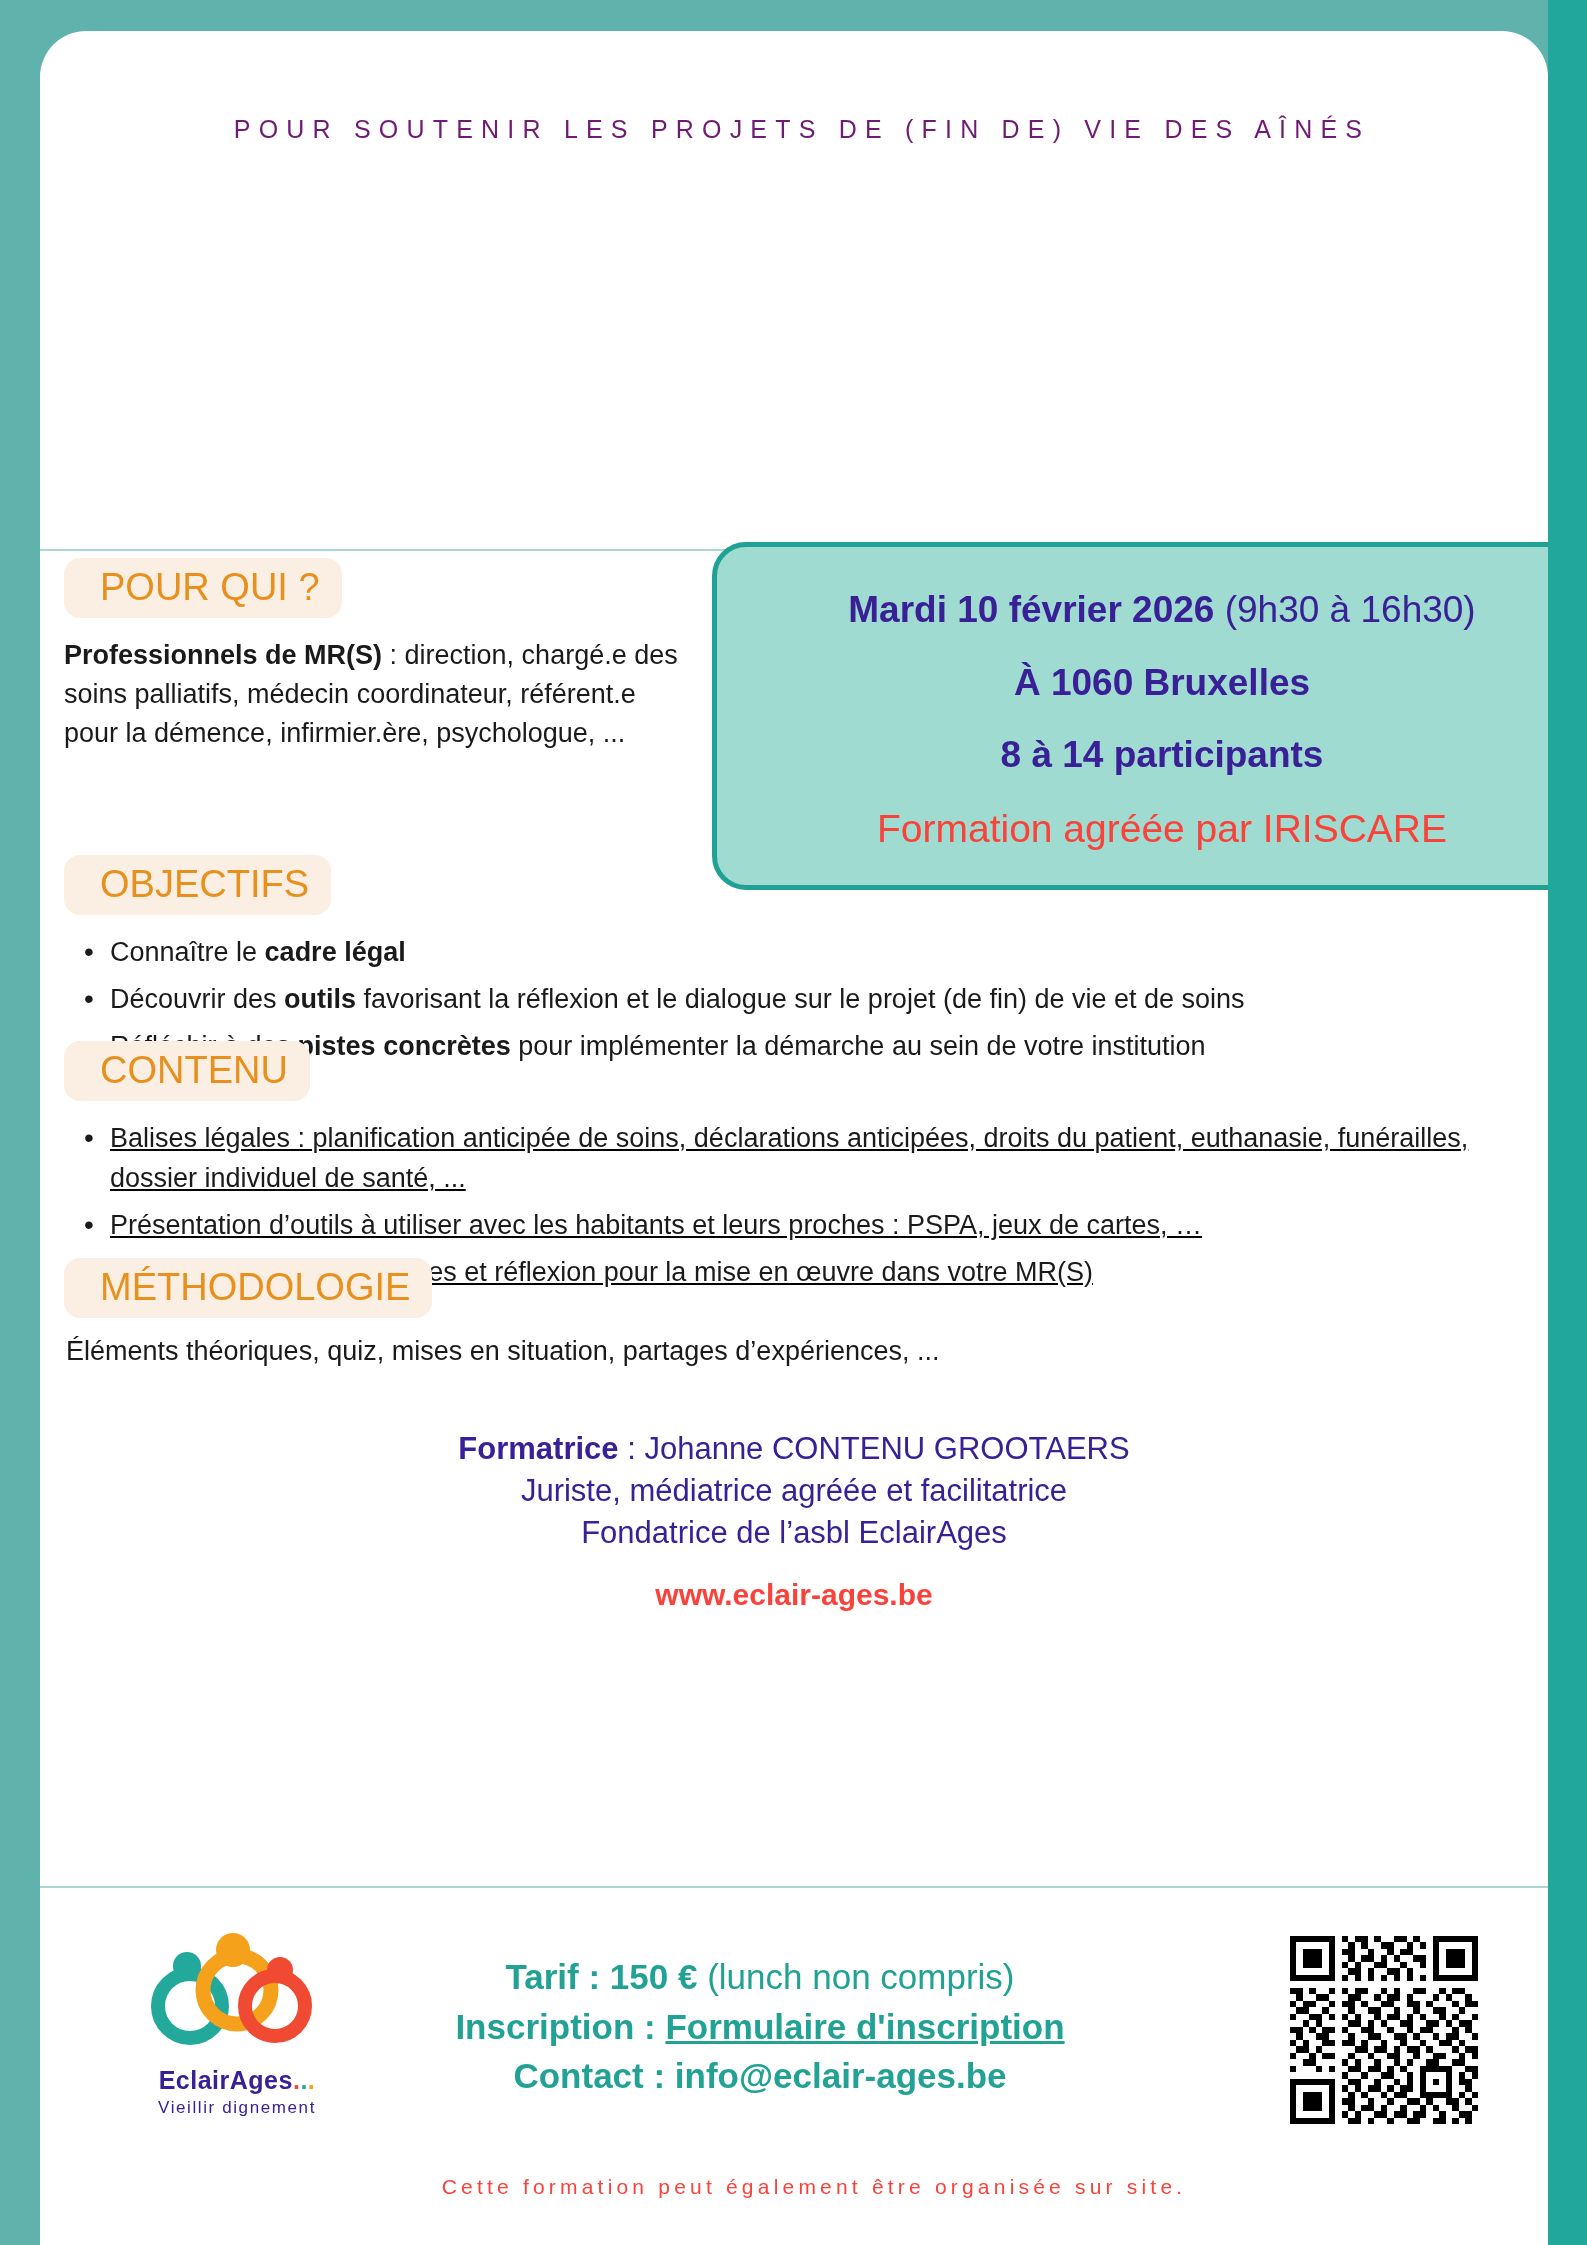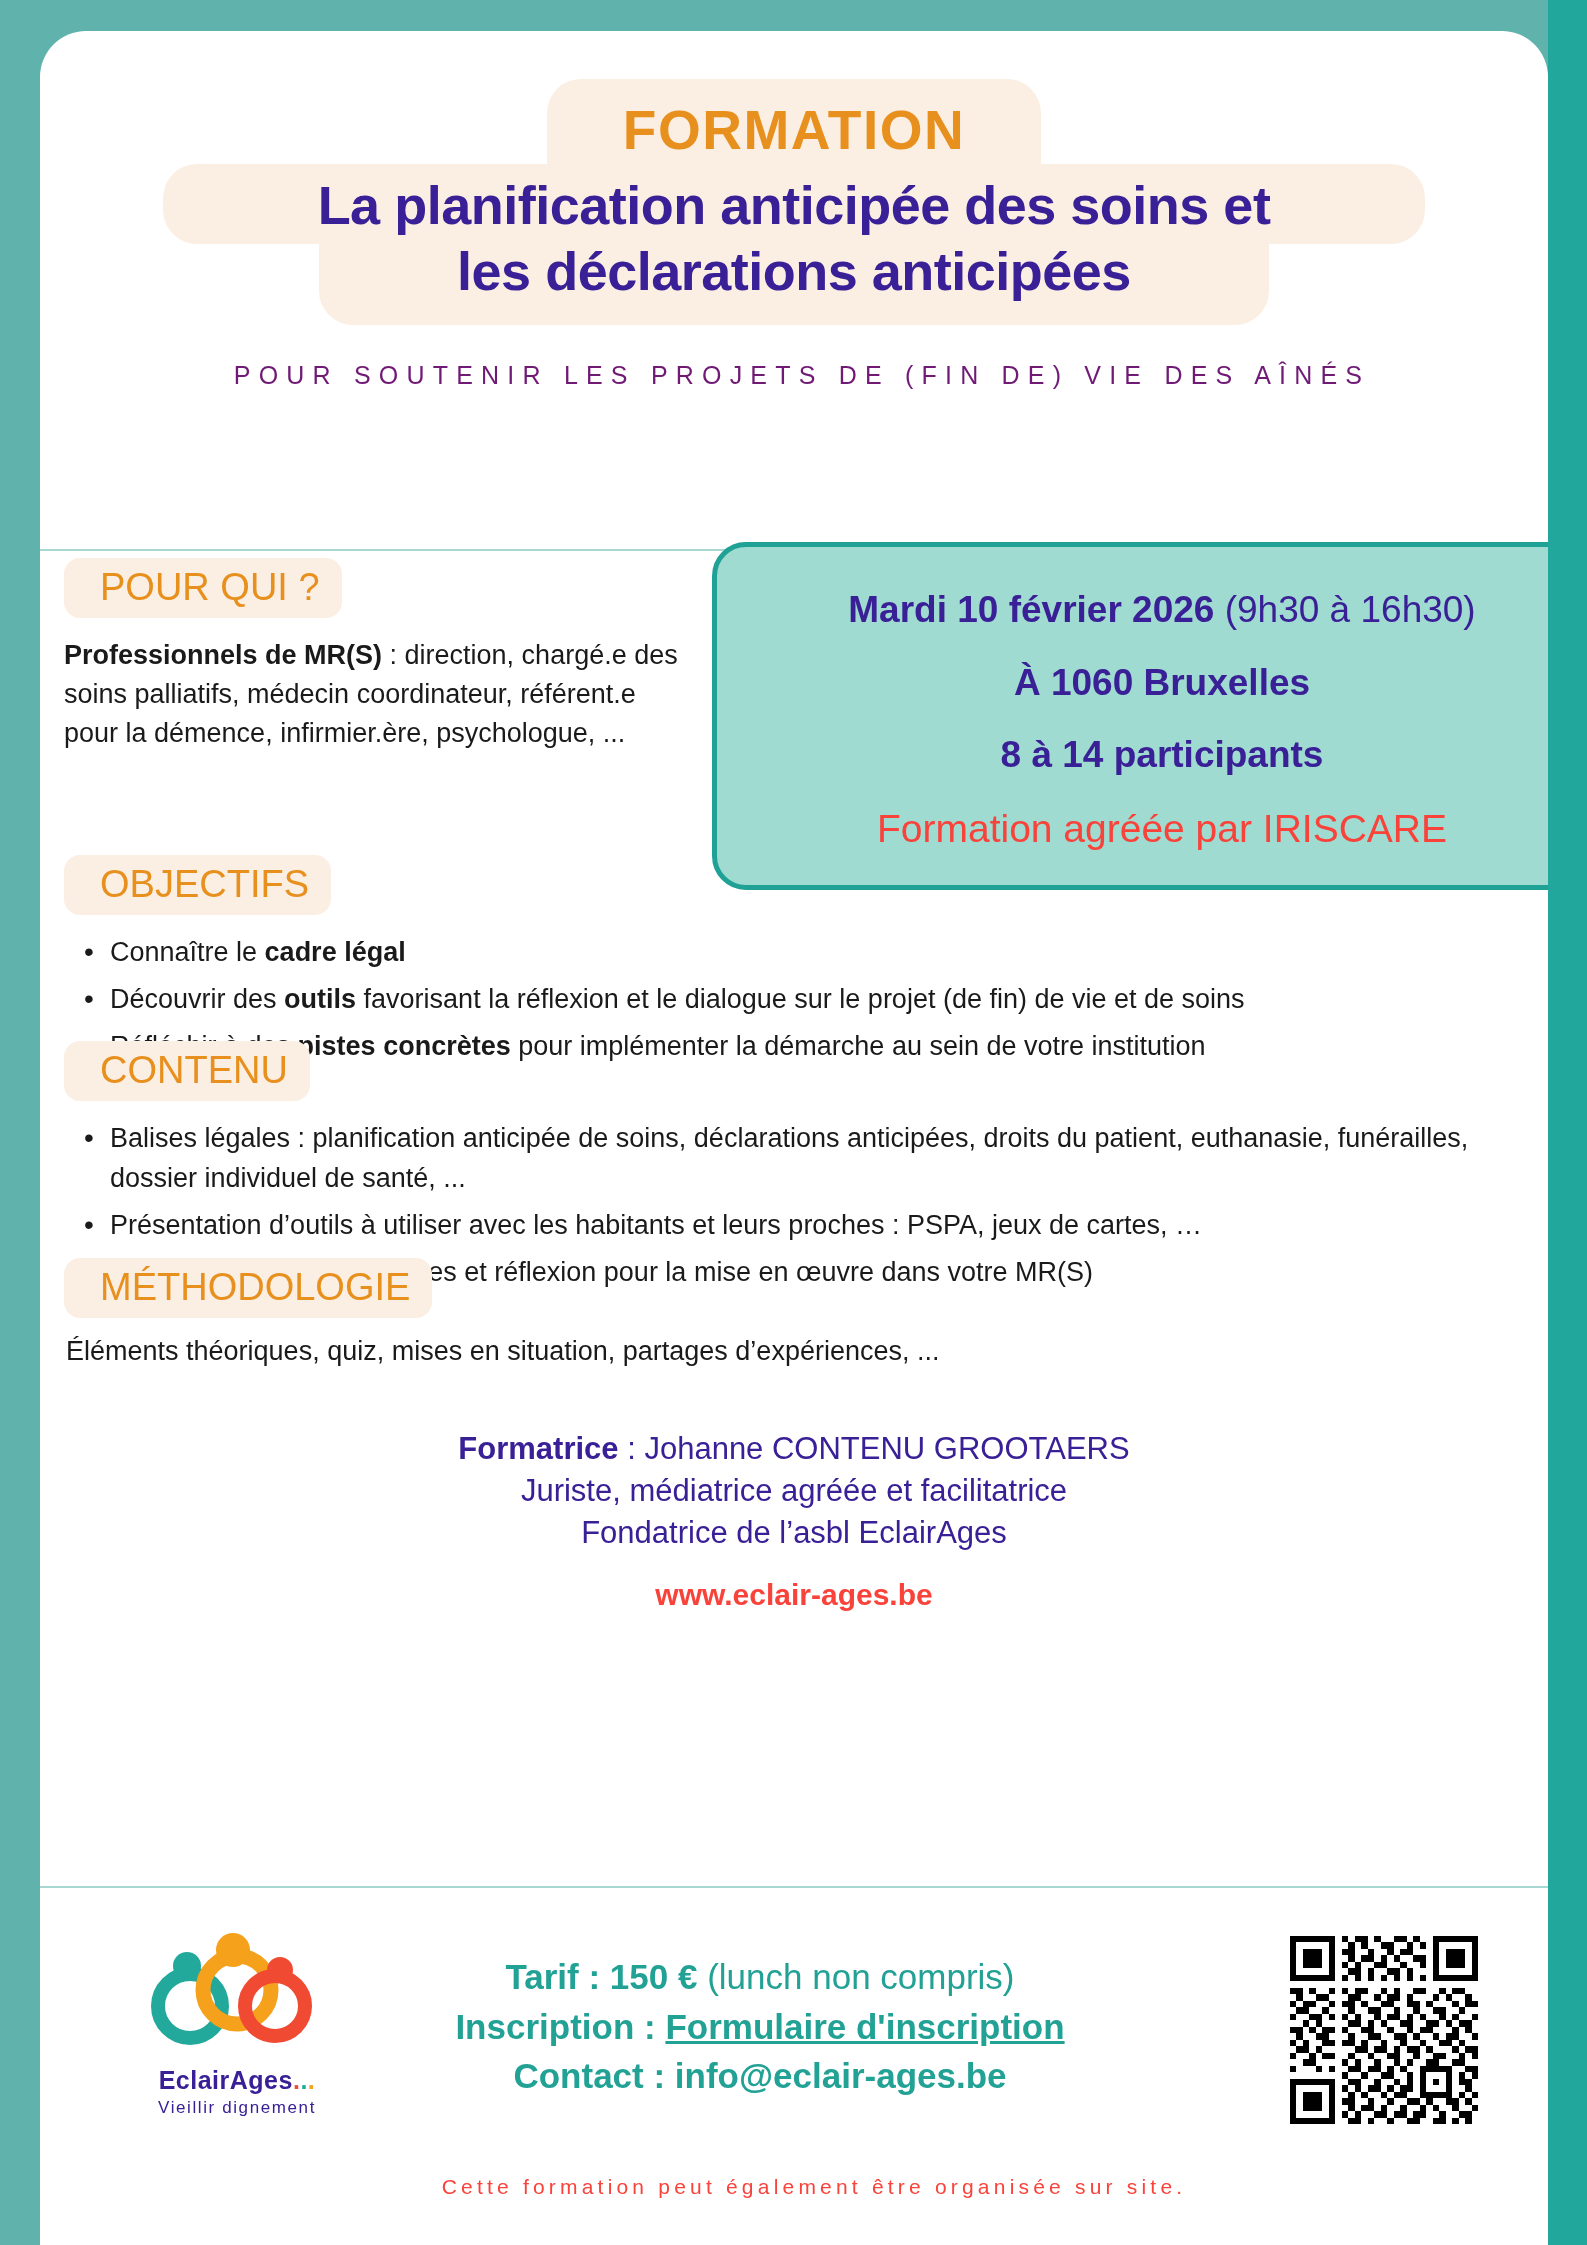--- a/index.html
+++ b/index.html
@@ -157,21 +157,21 @@
   }
   .ib-line .light { font-weight: normal; }
   .ib-agree {
     color: #f9423a;
     font-size: 39px;
     font-weight: normal;
     margin-top: 8px;
   }
 
   .objectifs { position: absolute; left: 24px; top: 372px; }
-  .contenu   { position: absolute; left: 24px; top: 558px; }
+  .contenu   { position: absolute; left: 24px; top: 558px; text-decoration: underline; }
   .methodo   { position: absolute; left: 24px; top: 775px; }
 
   ul.bl {
     list-style: none;
     margin: 18px 0 0 0;
     padding: 0;
     width: 1430px;
   }
   ul.bl li {
     position: relative;
@@ -286,31 +286,20 @@
 </head>
 <body>
 
 <div class="poster">
 
   <div class="edge-strip"></div>
 
   <div class="card">
 
     <div class="header">
-      <div class="title-block">
-        <div class="pill-formation">
-          <span class="t">FORMATION</span>
-        </div>
-        <div class="pill-line1">
-          <span class="headline">La planification anticipée des soins et</span>
-        </div>
-        <div class="pill-line2">
-          <span class="headline">les déclarations anticipées</span>
-        </div>
-      </div>
       <div class="subhead">POUR SOUTENIR LES PROJETS DE (FIN DE) VIE DES AÎNÉS</div>
     </div>
 
     <div class="hdiv hdiv-top"></div>
 
     <div class="main">
 
       <div class="pour-qui">
         <span class="section-tag">POUR QUI ?</span>
         <div class="pq-body">

